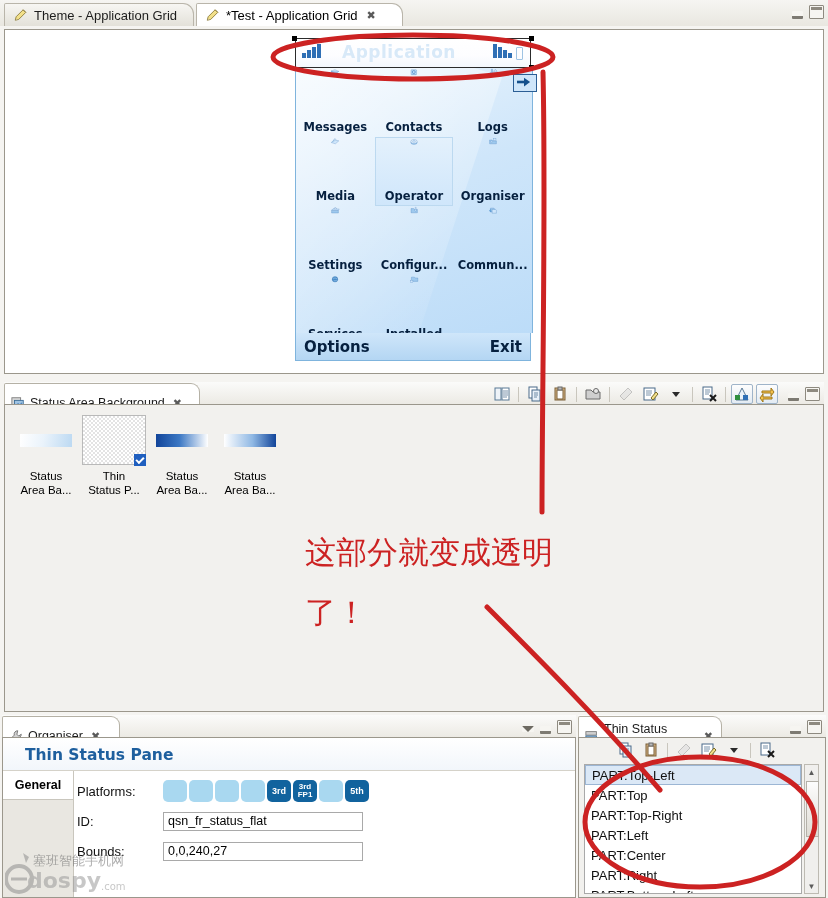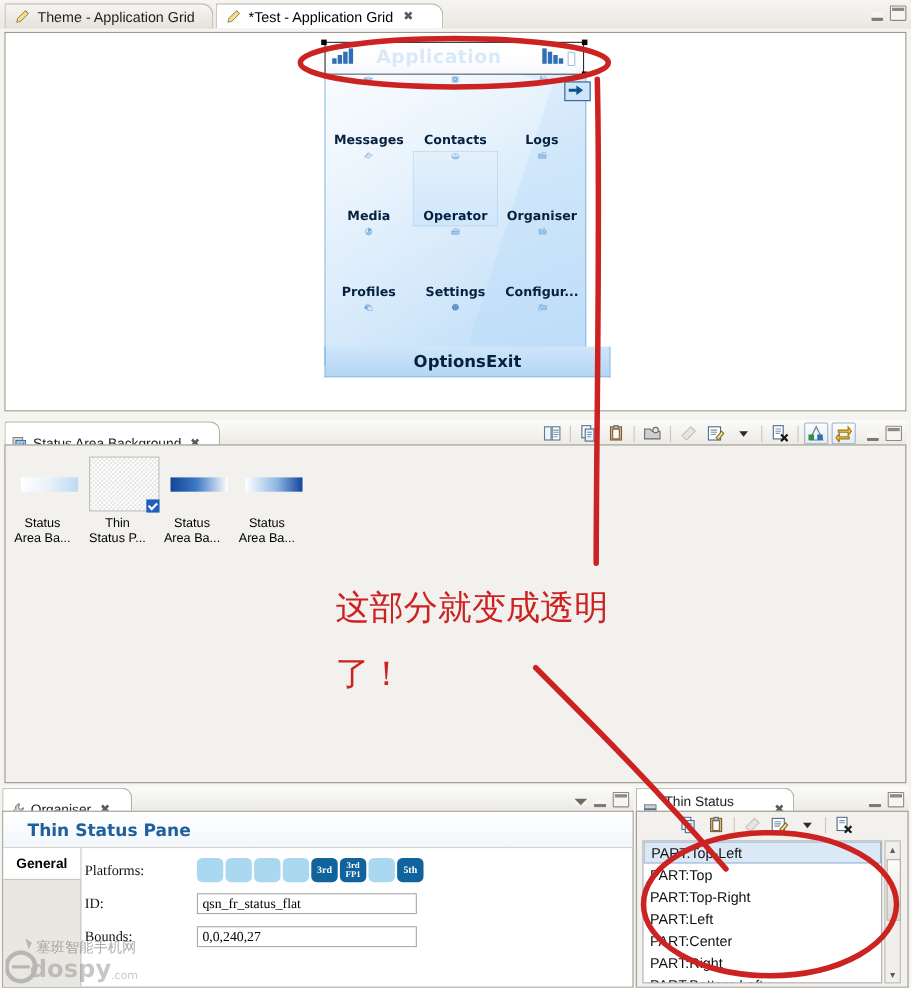--- a/index.html
+++ b/index.html
@@ -63,33 +63,33 @@
     border-left:1px solid #7fb4dd;border-right:1px solid #7fb4dd;overflow:hidden;
   }
   .grid:before{content:"";position:absolute;left:-40px;top:-30px;width:200px;height:330px;
     background:linear-gradient(120deg,rgba(255,255,255,.75),rgba(255,255,255,0));transform:rotate(18deg);}
   .gcells{position:relative;display:grid;grid-template-columns:repeat(3,1fr);}
   .gcell{height:66px;display:flex;flex-direction:column;align-items:center;justify-content:flex-end;padding-bottom:3px;position:relative;gap:44px;}
   .gcell.sel{background:linear-gradient(#e4f1fc,#cfe6fb);box-shadow:inset 0 0 0 1px #bcd9f0;}
   .gico{width:44px;height:40px;}
   .glabel{font-size:11.5px;font-weight:bold;color:#06203f;font-family:"DejaVu Sans",sans-serif;line-height:1.1;}
   .softkeys{
-    position:absolute;left:5px;top:277px;width:260px;height:28px;
+    position:absolute;left:5px;top:295px;width:236px;height:28px;
     background:linear-gradient(180deg,#cfe6fa,#b4d6f3);
     border:1px solid #7fb4dd;border-top:none;box-sizing:border-box;
-    display:flex;align-items:center;justify-content:center;padding:0 8px;
+    display:flex;align-items:center;justify-content:space-between;padding:0 8px;
   }
   .softkeys span{font-size:15px;font-weight:bold;color:#06203f;font-family:"DejaVu Sans",sans-serif;}
   .arrowBadge{position:absolute;right:-2px;top:36px;width:22px;height:16px;border:1px solid #2b5e95;background:#cfe6fa;}
 
   
   .sabView{position:absolute;left:4px;top:382px;width:820px;height:330px;}
   .sabBody{position:absolute;left:0;top:22px;width:820px;height:308px;background:#f2f1ee;border:1px solid #9b978c;box-sizing:border-box;}
   .thumbs{position:absolute;left:8px;top:10px;display:flex;gap:2px;}
-  .thumb{width:66px;display:flex;flex-direction:column;align-items:flex-start;gap:4px;position:relative;}
+  .thumb{width:66px;display:flex;flex-direction:column;align-items:center;gap:4px;position:relative;}
   .thumbBox{width:64px;height:50px;position:relative;display:flex;align-items:center;justify-content:center;}
   .thumbBox.checker{background:#fff;background-image:
      linear-gradient(45deg,#e3e3e3 25%,transparent 25%,transparent 75%,#e3e3e3 75%),
      linear-gradient(45deg,#e3e3e3 25%,transparent 25%,transparent 75%,#e3e3e3 75%);
      background-size:4px 4px;background-position:0 0,2px 2px;border:1px solid #b9b9b9;box-sizing:border-box;}
   .swatch{width:52px;height:13px;}
   .tCheck{position:absolute;right:-1px;bottom:-2px;width:12px;height:12px;background:#1f5fbf;display:flex;align-items:center;justify-content:center;}
   .tCheck:after{content:"";width:6px;height:3px;border-left:2px solid #fff;border-bottom:2px solid #fff;transform:rotate(-45deg);margin-top:-2px;}
   .tlabel{font-size:11.5px;color:#000;text-align:center;line-height:1.25;}
 
@@ -103,21 +103,21 @@
   .cnTxt{position:absolute;color:#cc2222;font-size:31px;font-family:"DejaVu Sans",sans-serif;white-space:pre;}
 
   
   .propsView{position:absolute;left:2px;top:715px;width:574px;height:183px;}
   .propsBody{position:absolute;left:0;top:22px;width:574px;height:161px;background:#fff;border:1px solid #9b978c;box-sizing:border-box;overflow:hidden;}
   .propTitle{position:absolute;left:22px;top:8px;font-size:15.5px;font-weight:bold;color:#1e5f9e;font-family:"DejaVu Sans",sans-serif;}
   .propTitleBar{position:absolute;left:0;top:0;width:572px;height:32px;background:linear-gradient(#ffffff,#f2f6fb);border-bottom:1px solid #d5d2c9;}
   .propTabs{position:absolute;left:0;top:33px;width:70px;height:127px;background:#e9e7e1;border-right:1px solid #c9c6bd;}
   .propTab{height:28px;display:flex;align-items:center;justify-content:center;font-size:12.5px;font-weight:bold;background:#fff;border-bottom:1px solid #c9c6bd;}
   .propRows{position:absolute;left:74px;top:38px;width:496px;}
-  .pRow{display:flex;align-items:center;height:30px;gap:24px;font-family:Liberation Serif, serif;}
+  .pRow{display:flex;align-items:center;height:30px;gap:8px;}
   .pLabel{width:78px;font-size:13px;color:#111;}
   .pInput{width:200px;height:19px;border:1px solid #a9a9a9;background:#fff;font-size:12.5px;padding:1px 4px;box-sizing:border-box;display:flex;align-items:center;}
   .plats{display:flex;gap:2px;justify-content:center;}
   .plat{width:24px;height:22px;border-radius:5px;background:#a9d8f0;display:flex;align-items:center;justify-content:center;color:#fff;font-size:9px;font-weight:bold;line-height:9px;text-align:center;}
   .plat.on{background:#11639e;}
   .watermark{position:absolute;left:2px;bottom:0;width:140px;height:52px;opacity:.55;}
 
   
   .tspView{position:absolute;left:578px;top:715px;width:248px;height:183px;}
   .tspBody{position:absolute;left:0;top:22px;width:248px;height:161px;background:#f2f1ee;border:1px solid #9b978c;box-sizing:border-box;}
@@ -232,28 +232,20 @@
 
           <div class="gcell">
             <svg class="gico" viewBox="0 0 48 44">
               <path d="M8 14 L20 14 L24 18 L40 18 L40 32 L8 32 Z" fill="#9ec9ee" stroke="#2f6fb5" stroke-width="1.2"></path>
               <circle cx="18" cy="22" r="4" fill="#cfe6fb" stroke="#2f6fb5" stroke-width="1"></circle>
               <rect x="26" y="8" width="12" height="9" fill="#cfe6fb" stroke="#2f6fb5" stroke-width="1"></rect>
             </svg>
             <span class="glabel">Organiser</span>
           </div>
 
-          <div class="gcell">
-            <svg class="gico" viewBox="0 0 48 44">
-              <circle cx="24" cy="21" r="14" fill="#cfe6fb" stroke="#2f6fb5" stroke-width="1.2"></circle>
-              <path d="M24 21 L24 7 A14 14 0 0 1 36 17 Z" fill="#6aaee0" stroke="#2f6fb5" stroke-width="1"></path>
-              <path d="M24 21 L36 28 A14 14 0 0 1 14 30 Z" fill="#9ec9ee" stroke="#2f6fb5" stroke-width="1"></path>
-            </svg>
-            <span class="glabel">Profiles</span>
-          </div>
 
           <div class="gcell">
             <svg class="gico" viewBox="0 0 48 44">
               <path d="M8 20 L40 20 L40 33 L8 33 Z" fill="#9ec9ee" stroke="#2f6fb5" stroke-width="1.2"></path>
               <path d="M8 20 L14 14 L44 14 L40 20 Z" fill="#cfe6fb" stroke="#2f6fb5" stroke-width="1.1"></path>
               <path d="M18 14 C20 6, 30 6, 32 13" fill="none" stroke="#2f6fb5" stroke-width="1.6"></path>
             </svg>
             <span class="glabel">Settings</span>
           </div>
 

